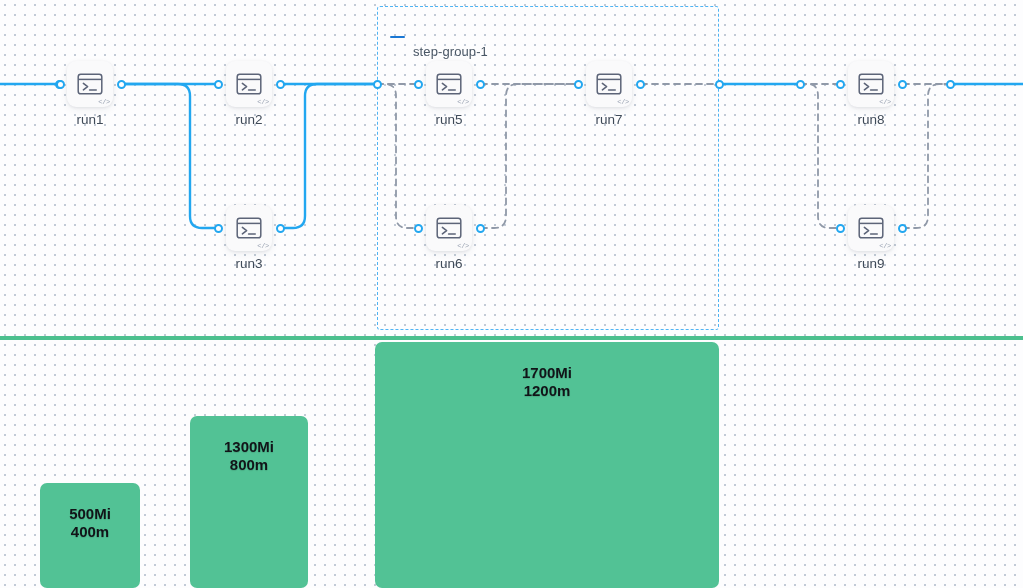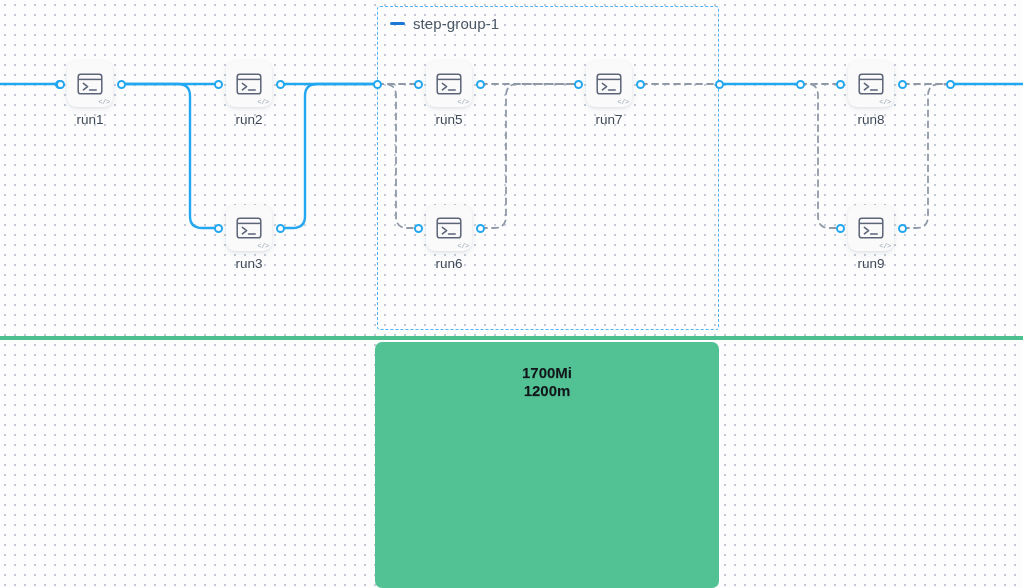--- a/index.html
+++ b/index.html
@@ -54,23 +54,24 @@
     white-space: nowrap;
   }
   .group-toggle {
     display: inline-block;
     width: 15px;
     height: 2.5px;
     background: #1b78d4;
     border-radius: 2px;
   }
   .group-title {
-    font-size: 15px;
+    font-size: 13px;
     color: #4a5765;
     letter-spacing: 0.1px;
+    margin-top: 29px;
   }
 
   
   .node {
     position: absolute;
     width: 0; height: 0;
   }
   .node-card {
     position: absolute;
     left: -23px;
@@ -144,20 +145,28 @@
     height: 4px;
     background: #4cc08e;
   }
 </style>
 </head>
 <body>
 
 <div id="canvas">
 
   <div id="bars-layer">
+      <div class="bar" style="left: 40px; top: 483px; width: 100px; height: 105px;">
+        <div class="bar-label">500Mi
+400m</div>
+      </div>
+      <div class="bar" style="left: 190px; top: 416px; width: 118px; height: 172px;">
+        <div class="bar-label">1300Mi
+800m</div>
+      </div>
       <div class="bar" style="left: 375px; top: 342px; width: 344px; height: 246px; padding-left: 24px;">
         <div class="bar-label">1700Mi
 1200m</div>
       </div>
     </div>
 
   <div id="groups-layer">
       <div class="group-box" style="left: 377px; top: 6px; width: 342px; height: 324px;">
         <div class="group-header">
           <span class="group-toggle"></span>

